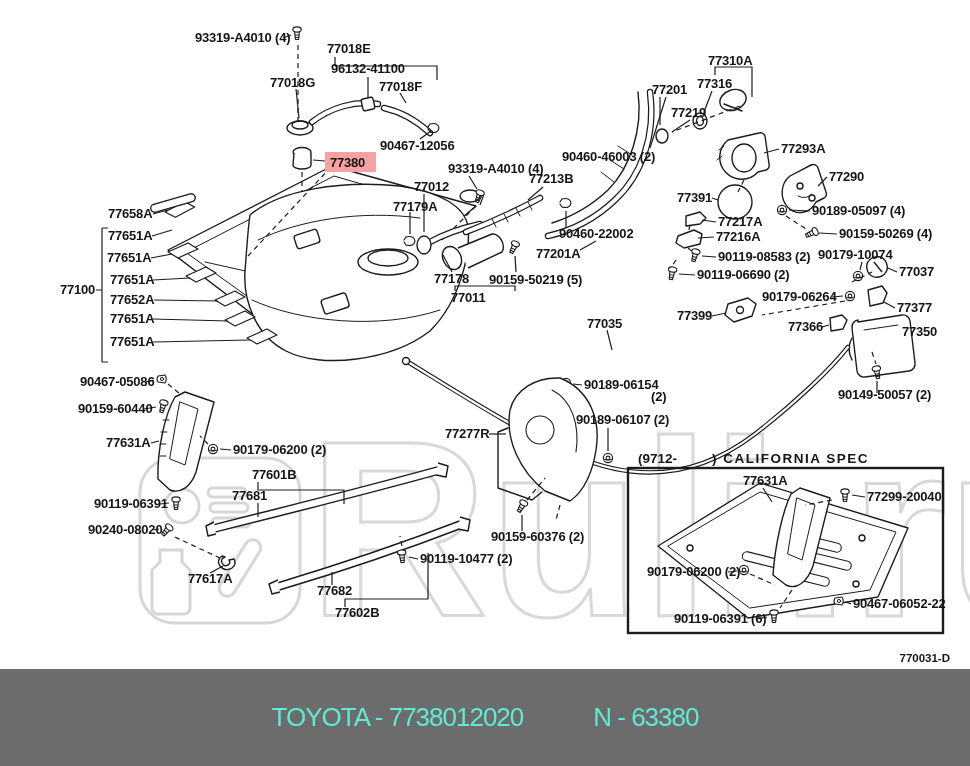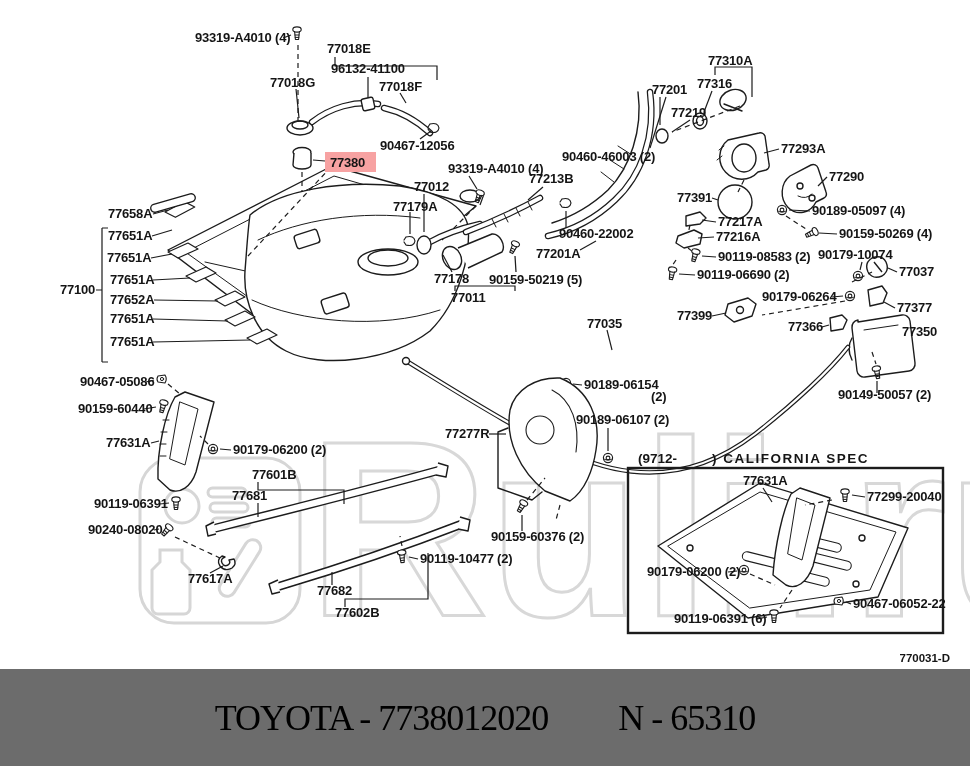--- a/index.html
+++ b/index.html
@@ -14,21 +14,21 @@
   .art{stroke:#1c1c1c;stroke-width:1.4;fill:none;stroke-linejoin:round;stroke-linecap:round;}
   .artf{stroke:#1c1c1c;stroke-width:1.4;fill:#fff;stroke-linejoin:round;}
   .dash{stroke:#1c1c1c;stroke-width:1.2;fill:none;stroke-dasharray:5 4;}
   .pipe-o{stroke:#1c1c1c;stroke-width:6.5;fill:none;stroke-linecap:round;}
   .pipe-i{stroke:#fff;stroke-width:4;fill:none;stroke-linecap:round;}
   .wm{stroke:#d6d6d6;stroke-width:3;fill:none;}
   .wm-txt{font-family:"Liberation Sans",sans-serif;font-weight:bold;font-size:250px;
           fill:none;stroke:#d8d8d8;stroke-width:3;}
   #footer{position:absolute;left:0;top:669px;width:970px;height:97px;
           display:flex;align-items:center;justify-content:center;gap:70px;}
-  #footer span{color:#000000;font-size:36px;letter-spacing:-1px;font-family:Liberation Serif, serif;}
+  #footer span{color:#5eead4;font-size:26px;letter-spacing:-1px;font-family:Liberation Sans, sans-serif;}
 </style>
 </head>
 <body>
 
 <div id="stage">
 
 <svg id="diagram" width="970" height="766" viewBox="0 0 970 766" xmlns="http://www.w3.org/2000/svg">
 
   <defs>
     <g id="sym-screw">
@@ -407,16 +407,16 @@
         <text x="743" y="485" class="lbl">77631A</text>
         <text x="867" y="501" class="lbl">77299-20040</text>
         <text x="647" y="576" class="lbl">90179-06200 (2)</text>
         <text x="853" y="608" class="lbl">90467-06052-22</text>
         <text x="674" y="623" class="lbl">90119-06391 (6)</text>
       </g>
 </svg>
 
 <div id="footer" style="background: rgb(108, 108, 108);">
   <span>TOYOTA - 7738012020</span>
-  <span>N - 65310</span>
+  <span>N - 63380</span>
 </div>
 
 </div>
 
 </body></html>

